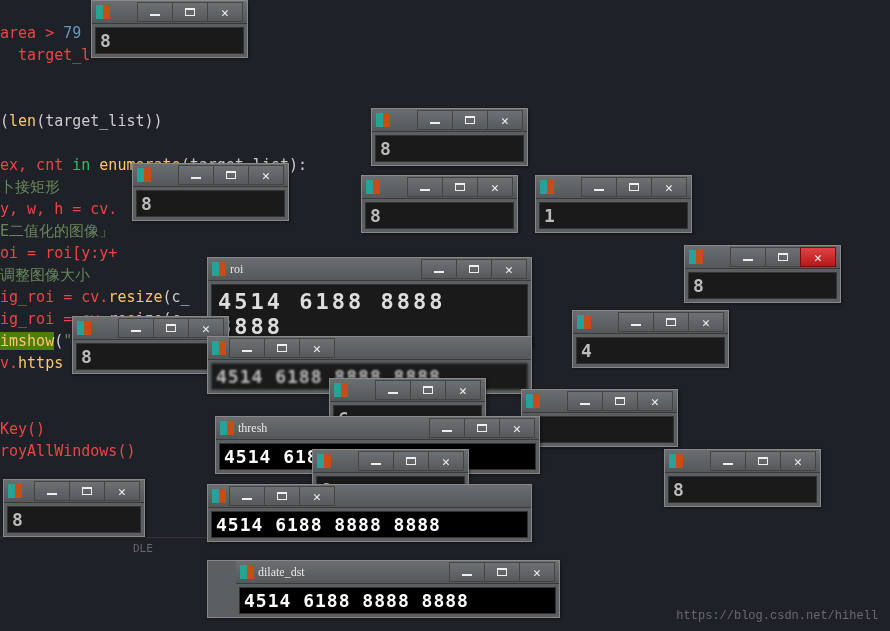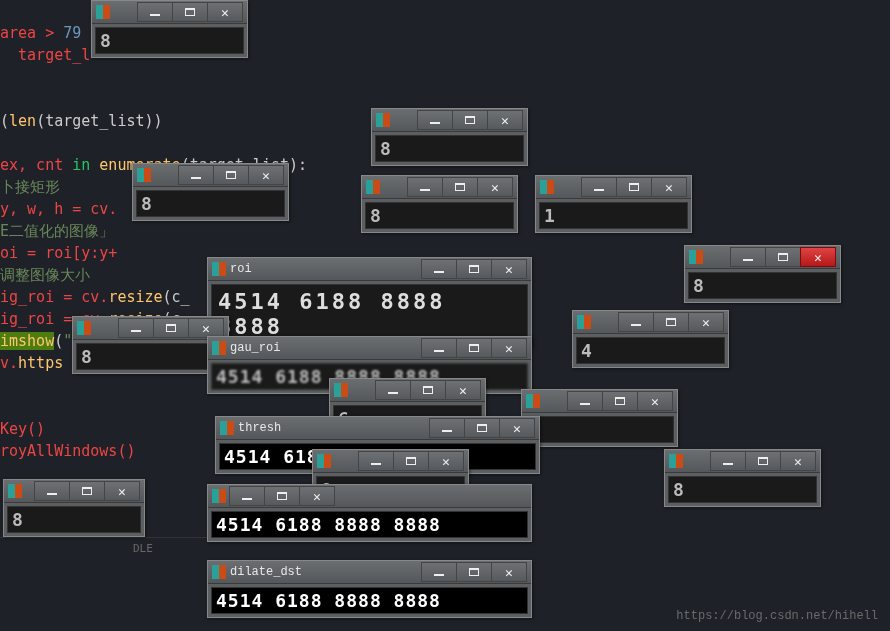--- a/index.html
+++ b/index.html
@@ -12,21 +12,21 @@
   .id{color:#ef4444}
   .num{color:#6897bb}
   .hi{background:#4d7c0f}
 
   .win{position:absolute;background:#5b5f61;border:1px solid #888;box-shadow:1px 1px 3px rgba(0,0,0,.5)}
   .tb{height:22px;display:flex;align-items:center;background:linear-gradient(#6a6e70,#54585a);padding:0 4px;border-bottom:1px solid #3a3a3a}
   .tico{width:14px;height:14px;margin-right:4px;display:flex}
   .tico span{width:7px;height:14px}
   .tico .a{background:#2aa198}
   .tico .b{background:#cb4b16}
-  .ttl{color:#e8e8e8;font-size:12px;font-family:Liberation Mono, monospace;flex:1;white-space:nowrap;overflow:hidden}
+  .ttl{color:#e8e8e8;font-size:12px;font-family:Liberation Serif, serif;flex:1;white-space:nowrap;overflow:hidden}
   .btns{display:flex;gap:0}
   .btn{width:34px;height:18px;display:flex;align-items:center;justify-content:center;background:linear-gradient(#6d7173,#565a5c);border:1px solid #444;margin-left:-1px;cursor:pointer}
   .btn.min::before{content:"";width:10px;height:0;border-bottom:2px solid #eee;margin-top:6px}
   .btn.max::before{content:"";width:10px;height:8px;border:1px solid #eee;border-top:2px solid #eee;box-sizing:border-box}
   .btn.cls{color:#eee;font-size:13px;line-height:1}
   .btn.red{background:linear-gradient(#e04343,#b51818);border-color:#7a0c0c}
   .cli{padding:3px;background:#5b5f61}
   .cli img,.digits{display:block;background:#1a1a1a;border:1px solid #333;min-height:24px;width:100%;box-sizing:border-box;display:flex;align-items:center;padding:2px 4px;font-family:monospace;font-weight:700;color:#bbb;font-size:18px;letter-spacing:1px}
   .digits.big{font-size:22px;letter-spacing:3px;color:#ddd;padding:4px 6px}
   .digits.thresh{color:#fff;background:#000;font-family:monospace}
@@ -215,21 +215,20 @@
       <div class="cli">
         <div class="digits">4</div>
       </div>
     </div>
     <div class="win" style="left: 207px; top: 336px; width: 323px;">
       <div class="tb">
         <div class="tico">
           <span class="a"></span>
           <span class="b"></span>
         </div>
-        <div class="ttl">gau_roi</div>
         <div class="btns">
           <div class="btn min"></div>
           <div class="btn max"></div>
           <div class="btn cls">✕</div>
         </div>
       </div>
       <div class="cli">
         <div class="digits" style="filter: blur(1.2px);">4514 6188 8888 8888</div>
       </div>
     </div>
@@ -344,21 +343,21 @@
         <div class="btns">
           <div class="btn min"></div>
           <div class="btn max"></div>
           <div class="btn cls">✕</div>
         </div>
       </div>
       <div class="cli">
         <div class="digits thresh">4514 6188 8888 8888</div>
       </div>
     </div>
-    <div class="win" style="left: 207px; top: 560px; width: 323px;">
+    <div class="win" style="left: 207px; top: 560px; width: 323px; padding-left: 28px;">
       <div class="tb">
         <div class="tico">
           <span class="a"></span>
           <span class="b"></span>
         </div>
         <div class="ttl">dilate_dst</div>
         <div class="btns">
           <div class="btn min"></div>
           <div class="btn max"></div>
           <div class="btn cls">✕</div>

